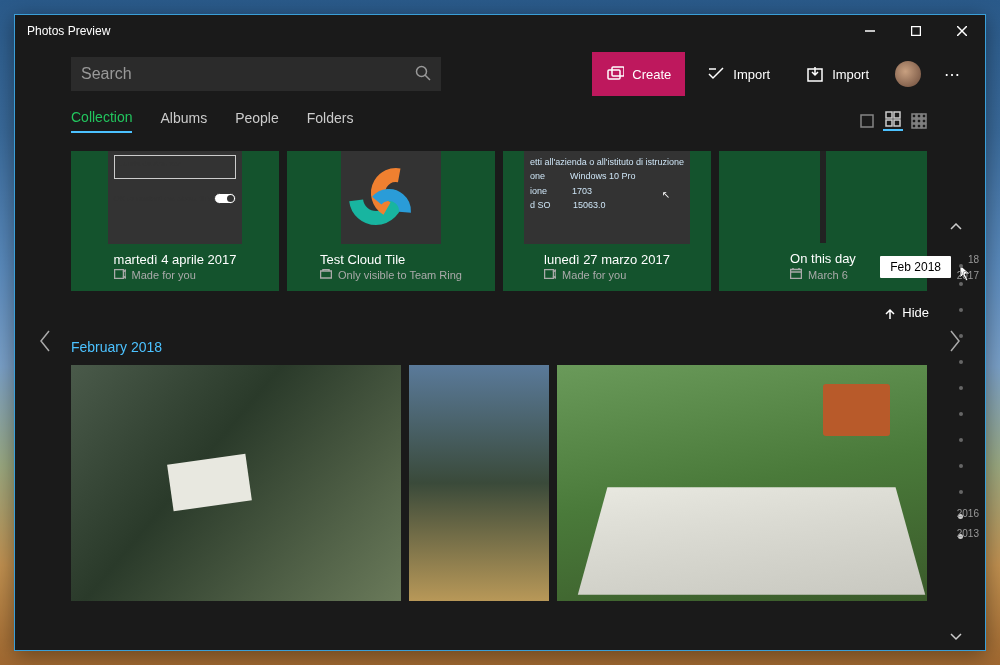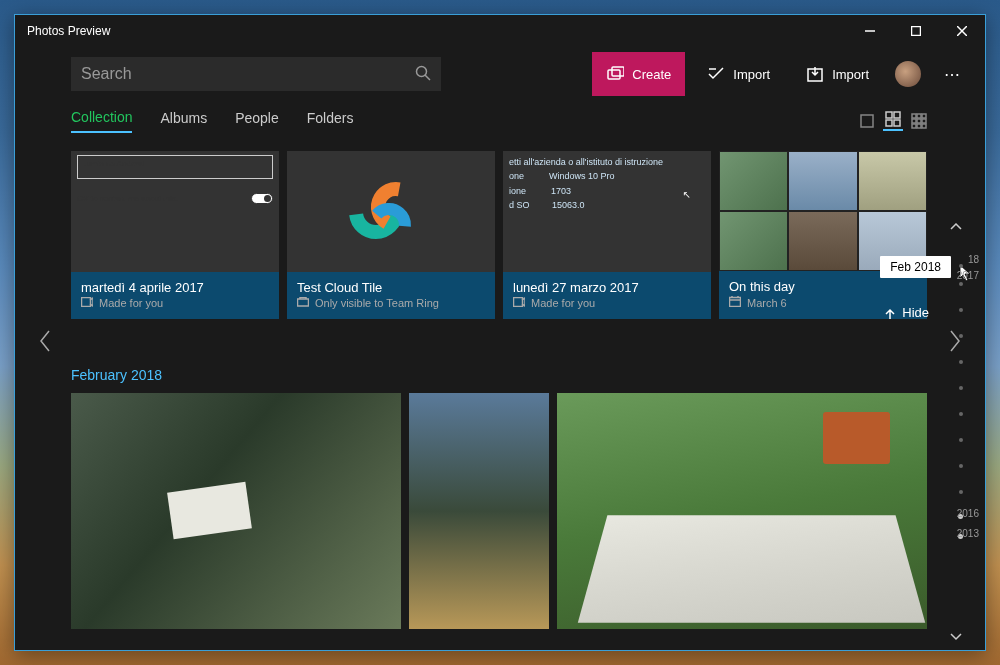--- a/index.html
+++ b/index.html
@@ -47,22 +47,22 @@
   .tab { cursor: pointer; padding-bottom: 6px; }
   .tab.active { color: #22c55e; border-bottom: 2px solid #4cc2ff; }
   .view-icons { margin-left: auto; display: flex; gap: 6px; align-items:center; }
   .view-ico { width: 20px; height: 20px; display:flex; align-items:center; justify-content:center; cursor:pointer; opacity:0.6; }
   .view-ico.active { opacity:1; border-bottom:2px solid #4cc2ff; padding-bottom:2px; }
 
   .content { flex: 1; position: relative; overflow: hidden; padding: 0 56px; }
 
   .carousel { display: flex; gap: 8px; margin-top: 10px; }
   .card {
-    width: 208px; height: 168px; background: #0c4a6e; display: flex; flex-direction: column;
-    cursor: pointer; overflow: hidden;
+    width: 208px; height: 140px; background: #14532d; display: flex; flex-direction: column;
+    cursor: pointer; overflow: hidden; align-items: center;
   }
   .card .thumb { flex: 1; background: #333; position: relative; overflow:hidden; }
   .card .meta { padding: 8px 10px 10px; color: #fff; font-size: 13px; }
   .card .meta .sub { font-size: 11px; color: #aaa; margin-top: 2px; display:flex; align-items:center; gap:6px; }
   .nav-arrow {
     position: absolute; top: 180px; width: 20px; height: 40px; display:flex; align-items:center;
     justify-content:center; color:#aaa; cursor:pointer; font-size:24px;
   }
   .nav-arrow.left { left: 20px; }
   .nav-arrow.right { right: 20px; }

